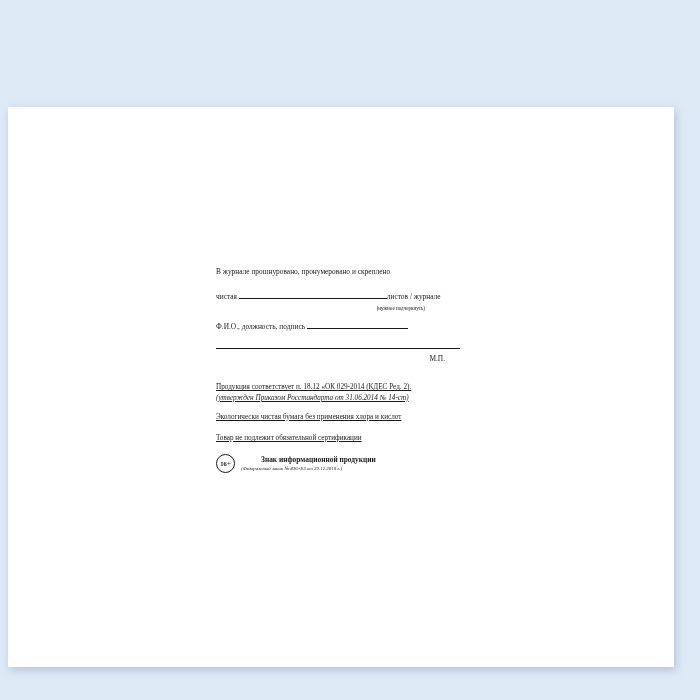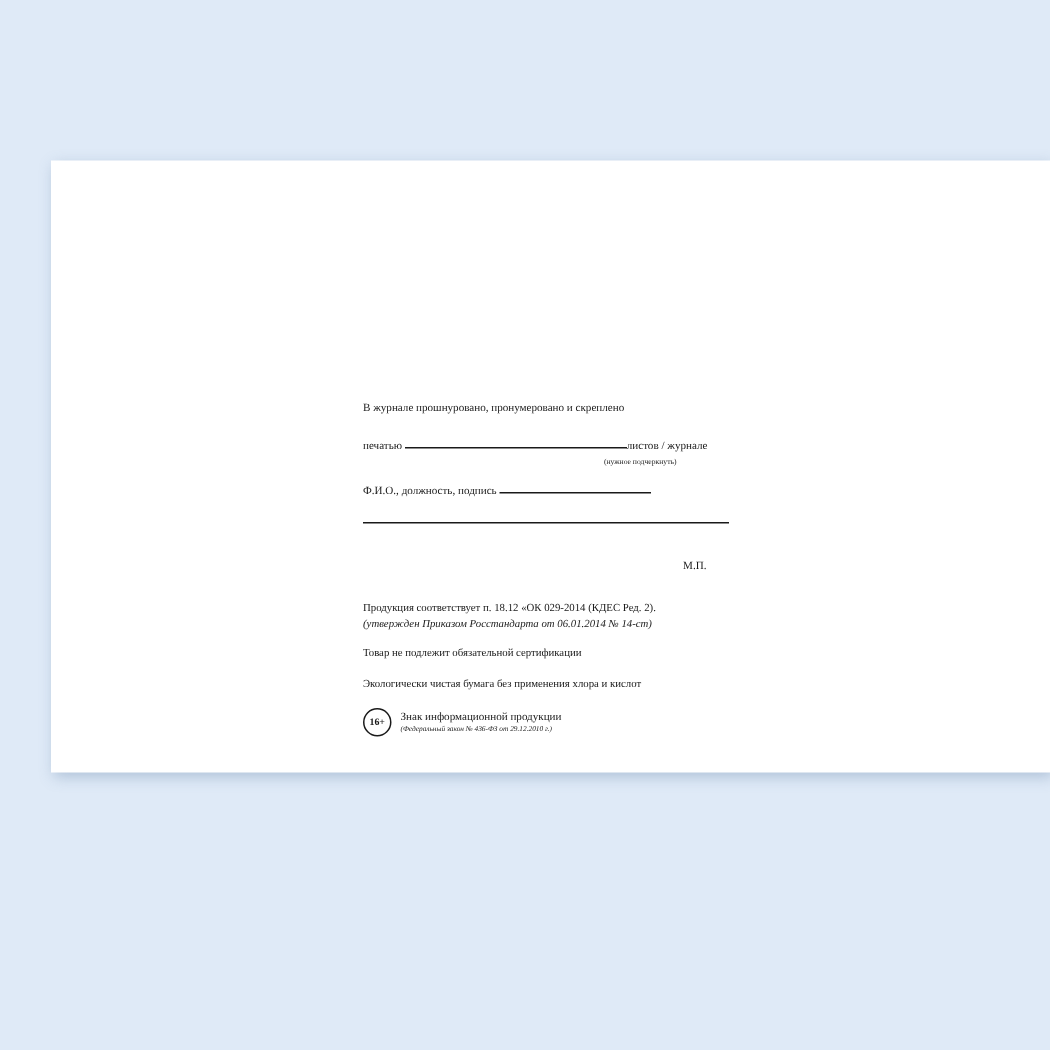--- a/index.html
+++ b/index.html
@@ -13,24 +13,24 @@
     font-family: "Liberation Serif", serif;
     overflow: hidden;
   }
   .stage {
     position: relative;
     width: 700px;
     height: 700px;
   }
   .page {
     position: absolute;
-    left: 34px;
+    left: 8px;
     top: 107px;
     width: 666px;
-    height: 408px;
+    height: 560px;
     background: #ffffff;
     box-shadow: 2px 3px 9px rgba(90, 120, 160, 0.35);
   }
   .content {
     position: absolute;
     left: 208px;
     top: 160px;
     width: 245px;
   }
   .line-block {
@@ -61,28 +61,29 @@
     color: #1a1a1a;
     text-align: right;
     margin-top: -3px;
     margin-bottom: 7px;
     padding-right: 36px;
   }
   .mp {
     font-size: 7.4px;
     text-align: right;
     padding-right: 16px;
-    margin-top: 23px;
+    margin-top: 5px;
     margin-bottom: 18px;
   }
   .para {
     font-size: 7.2px;
     color: #1a1a1a;
     line-height: 1.42;
     margin-bottom: 11px;
+    text-decoration: underline;
   }
   .para.tight { margin-bottom: 9px; }
   .italic { font-style: italic; }
   .mark-row {
     display: flex;
     align-items: center;
     margin-top: 9px;
   }
   .mark-badge {
     width: 17px;
@@ -93,23 +94,24 @@
     align-items: center;
     justify-content: center;
     font-size: 6.6px;
     font-weight: bold;
     color: #1a1a1a;
     flex: 0 0 auto;
     margin-right: 6px;
   }
   .mark-text {
     font-size: 7.4px;
-    font-weight: normal;
+    font-weight: bold;
     color: #1a1a1a;
     line-height: 1.2;
+    margin-left: 20px;
   }
   .mark-note {
     font-size: 4.9px;
     font-style: italic;
     color: #1a1a1a;
     margin-top: 1px;
   }
   .long-rule {
     border-bottom: 0.7px solid #1a1a1a;
     width: 244px;
@@ -124,45 +126,45 @@
   <div class="page">
     <div class="content">
 
       <div class="line-block">
 
         <div class="row row-top">
           <span>В журнале прошнуровано, пронумеровано и скреплено</span>
         </div>
 
         <div class="row">
-          <span>печатью</span>
+          <span>чистая</span>
           <span class="fill w150"></span><span>листов / журнале</span>
         </div>
         <div class="sub">(нужное подчеркнуть)</div>
 
 
         <div class="row">
           <span>Ф.И.О., должность, подпись</span>
           <span class="fill w100"></span>
         </div>
 
         <div class="long-rule"></div>
 
         <div class="mp">М.П.</div>
       </div>
 
       <div class="para tight">
         <div>Продукция соответствует п. 18.12 «ОК 029-2014 (КДЕС Ред. 2).</div>
-        <div class="italic">(утвержден Приказом Росстандарта от 06.01.2014 № 14-ст)</div>
+        <div class="italic">(утвержден Приказом Росстандарта от 31.06.2014 № 14-ст)</div>
       </div>
 
 
+      <div class="para">Экологически чистая бумага без применения хлора и кислот</div>
+
       <div class="para">Товар не подлежит обязательной сертификации</div>
-
-      <div class="para">Экологически чистая бумага без применения хлора и кислот</div>
 
       <div class="mark-row">
         <div class="mark-badge">16+</div>
         <div>
           <div class="mark-text">Знак информационной продукции</div>
           <div class="mark-note">(Федеральный закон № 436-ФЗ от 29.12.2010 г.)</div>
         </div>
       </div>
 
     </div>

